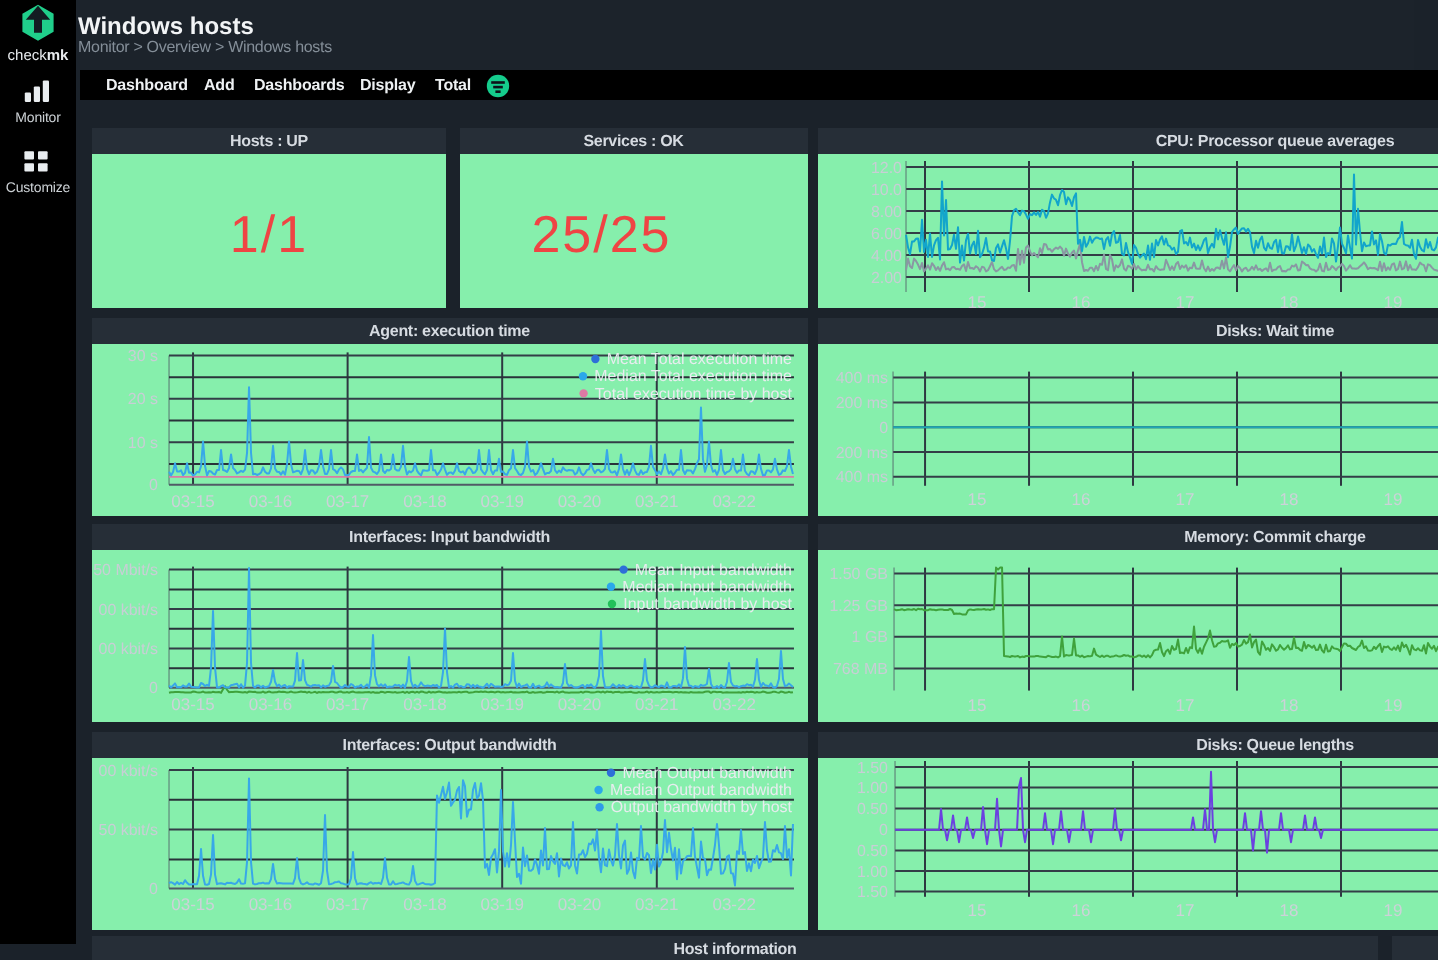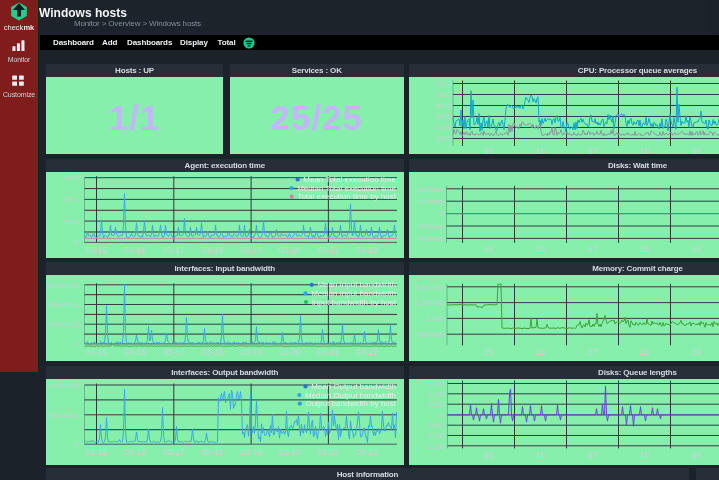--- a/index.html
+++ b/index.html
@@ -1,26 +1,26 @@
 <!DOCTYPE html>
 <html><head><meta charset="utf-8"><style>
 * { margin:0; padding:0; box-sizing:border-box; }
 html,body { width:719px; height:480px; overflow:hidden; background:#1b222a;
   font-family:"Liberation Sans",sans-serif; position:relative; }
-#side { position:absolute; left:0; top:0; width:38px; height:372px; background:#7f1d1d; z-index:5; }
+#side { position:absolute; left:0; top:0; width:38px; height:472px; background:#000000; z-index:5; }
 #side .slab { position:absolute; width:38px; text-align:center; color:#cdd2d6; font-size:7px; letter-spacing:-0.1px; }
 #topbar { position:absolute; left:26px; top:0; width:681px; height:34.5px; background:#1c232b; }
 #title { position:absolute; left:13px; top:6px; font-size:12px; font-weight:bold; color:#f2f4f6; letter-spacing:0; }
-#crumb { position:absolute; left:13px; top:19px; font-size:8px; color:#848e98; letter-spacing:-0.15px;margin-left:35px; }
+#crumb { position:absolute; left:13px; top:19px; font-size:8px; color:#848e98; letter-spacing:-0.15px; }
 #menubar { position:absolute; left:40px; top:34.5px; width:681px; height:15.5px; background:#000000; }
 #menubar span { position:absolute; top:3.5px; font-size:8px; font-weight:bold; color:#eef1f3; letter-spacing:-0.1px; }
 .panel { position:absolute; background:#86efac; }
 .phead { height:13px; background:#262e37; color:#d6dbe1; font-size:8px;
   font-weight:bold; text-align:center; line-height:13.5px; letter-spacing:-0.15px; }
-.big { position:absolute; color:#c4b5fd; font-size:35px; font-weight:bold;
+.big { position:absolute; color:#ef4444; font-size:26px; font-weight:normal;
   display:flex; align-items:center; justify-content:center; letter-spacing:1px; padding-top:5px; }
 .cs { position:absolute; }
 .al { fill:#c8ced5; font-size:8px; }
 .xl { fill:#ccd2d8; font-size:8.5px; }
 .lg { fill:#e8ecef; font-size:8px; }
 svg text { font-family:"Liberation Sans",sans-serif; }
 </style></head>
 <body>
 <div id="side">
 
@@ -86,21 +86,21 @@
 <div class="panel" style="left:408.5px;top:366.1px;width:458.0px;height:99.1px">
     <div class="phead">Disks: Queue lengths</div>
   </div>
 <div class="panel" style="left:46px;top:468.0px;width:643.0px;height:12.0px">
     <div class="phead">Host information</div>
   </div>
 <div class="panel" style="left:695.5px;top:468.0px;width:23.5px;height:12.0px">
     <div class="phead"></div>
   </div>
 <div class="big" style="left:46px;top:77px;width:177px;height:76.8px">1/1</div>
-<div class="big" style="left:230px;top:77px;width:173.5px;height:76.8px">25/25</div>
+<div class="big" style="left:214px;top:77px;width:173.5px;height:76.8px">25/25</div>
 <svg class="cs" style="left:46px;top:171.6px" width="357.5" height="86.2" viewBox="0 0 357.5 86.2">
     <line x1="38.5" y1="5.700000000000017" x2="38.5" y2="70.4" stroke="#505b66" stroke-width="0.7" opacity="0.6"></line>
     <line x1="50.5" y1="4.200000000000017" x2="50.5" y2="70.4" stroke="#2e3841" stroke-width="1"></line>
     <line x1="127.8" y1="4.200000000000017" x2="127.8" y2="70.4" stroke="#2e3841" stroke-width="1"></line>
     <line x1="205.1" y1="4.200000000000017" x2="205.1" y2="70.4" stroke="#2e3841" stroke-width="1"></line>
     <line x1="282.4" y1="4.200000000000017" x2="282.4" y2="70.4" stroke="#2e3841" stroke-width="1"></line>
     <line x1="38.5" y1="16.599999999999994" x2="351.0" y2="16.599999999999994" stroke="#293239" stroke-width="1"></line>
     <line x1="38.5" y1="38.30000000000001" x2="351.0" y2="38.30000000000001" stroke="#293239" stroke-width="1"></line>
     <line x1="38.5" y1="60.0" x2="351.0" y2="60.0" stroke="#293239" stroke-width="1"></line>
     <line x1="38.5" y1="5.700000000000017" x2="351.0" y2="5.700000000000017" stroke="#333d47" stroke-width="1"></line>

